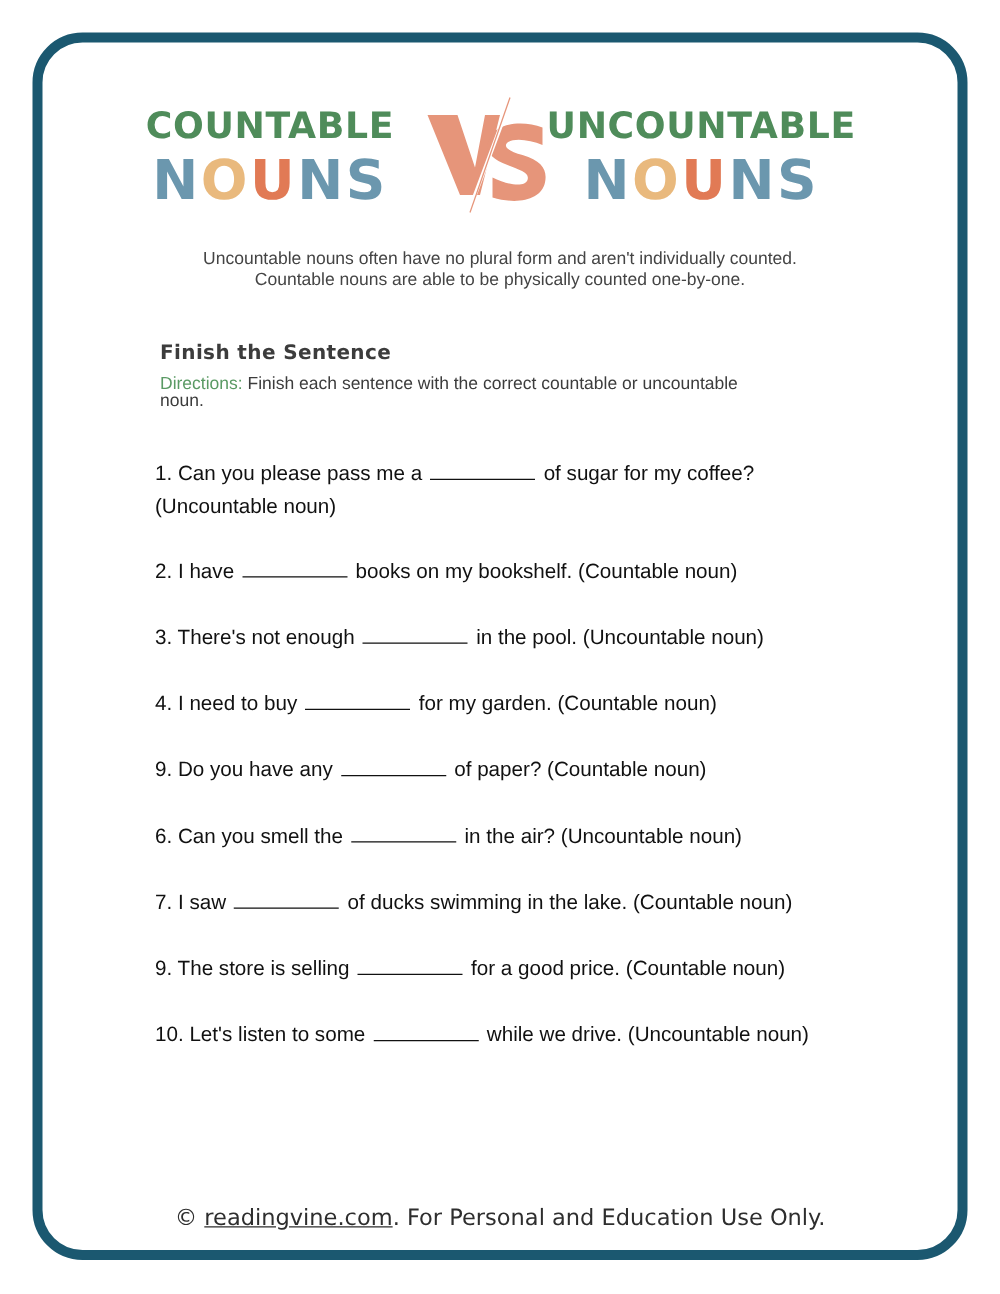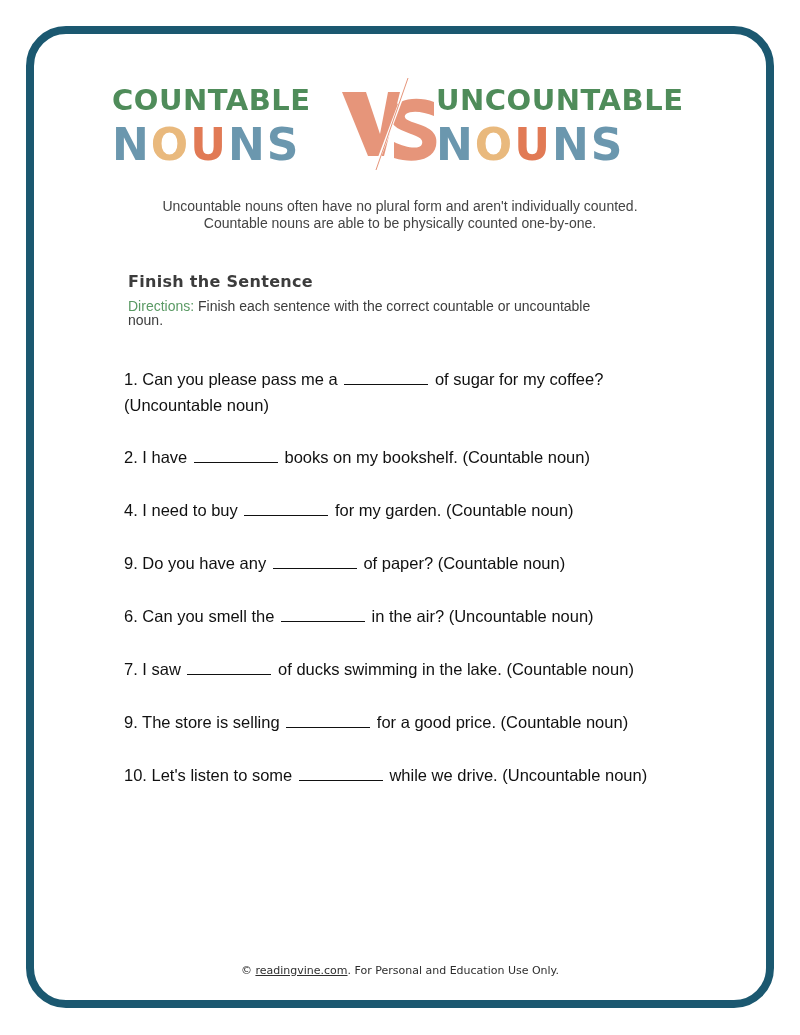--- a/index.html
+++ b/index.html
@@ -21,21 +21,21 @@
       top: 26px;
       width: 732px;
       height: 966px;
       border: 8px solid #1b5870;
       border-radius: 40px;
       background: #ffffff;
     }
     
     .title-left, .title-right {
       position: absolute;
-      text-align: left;
+      text-align: center;
     }
     .title-left { left: 112px; top: 82px; width: 208px; }
     .title-right { left: 436px; top: 82px; width: 250px; }
     .title-word {
       font-family: "DejaVu Sans", sans-serif;
       font-weight: bold;
       color: #4f8c5a;
       font-size: 29px;
       letter-spacing: 0.5px;
       line-height: 36px;
@@ -107,21 +107,21 @@
       margin: 0 2px;
       vertical-align: baseline;
     }
     .footer {
       position: absolute;
       left: 0;
       top: 964px;
       width: 800px;
       text-align: center;
       font-family: "DejaVu Sans", sans-serif;
-      font-size: 11px;
+      font-size: 18px;
       color: #2e2e2e;
     }
     .footer a {
       color: #2e2e2e;
       text-decoration: underline;
     }
   </style>
 </head>
 <body>
 
@@ -155,20 +155,21 @@
   <div>Uncountable nouns often have no plural form and aren't individually counted.</div>
   <div>Countable nouns are able to be physically counted one-by-one.</div>
 </div>
 
 <div class="section-title">Finish the Sentence</div>
 <div class="directions"><span class="dir-label">Directions:</span><span> Finish each sentence with the correct countable or uncountable noun.</span></div>
 
 <div class="questions">
   <p class="q" style="margin-bottom:0;"><span>1.  Can you please pass me a</span> <span class="blank"></span> <span>of sugar for my coffee? (Uncountable noun)</span></p>
   <p class="q" style="margin-top:26px;"><span>2. I have</span> <span class="blank"></span> <span>books on my bookshelf. (Countable noun)</span></p>
+  <p class="q" style="margin-top:27px;"><span>3. There's not enough</span> <span class="blank"></span> <span>in the pool. (Uncountable noun)</span></p>
   <p class="q" style="margin-top:27px;"><span>4. I need to buy</span> <span class="blank"></span> <span>for my garden. (Countable noun)</span></p>
   <p class="q" style="margin-top:27px;"><span>9. Do you have any</span> <span class="blank"></span> <span>of paper? (Countable noun)</span></p>
   <p class="q" style="margin-top:27px;"><span>6. Can you smell the</span> <span class="blank"></span> <span>in the air? (Uncountable noun)</span></p>
   <p class="q" style="margin-top:27px;"><span>7. I saw</span> <span class="blank"></span> <span>of ducks swimming in the lake. (Countable noun)</span></p>
   <p class="q" style="margin-top:27px;"><span>9. The store is selling</span> <span class="blank"></span> <span>for a good price. (Countable noun)</span></p>
   <p class="q" style="margin-top:27px;"><span>10. Let's listen to some</span> <span class="blank"></span> <span>while we drive. (Uncountable noun)</span></p>
 </div>
 
 <div class="footer"><span>© </span><a>readingvine.com</a><span>. For Personal and Education Use Only.</span></div>
 

